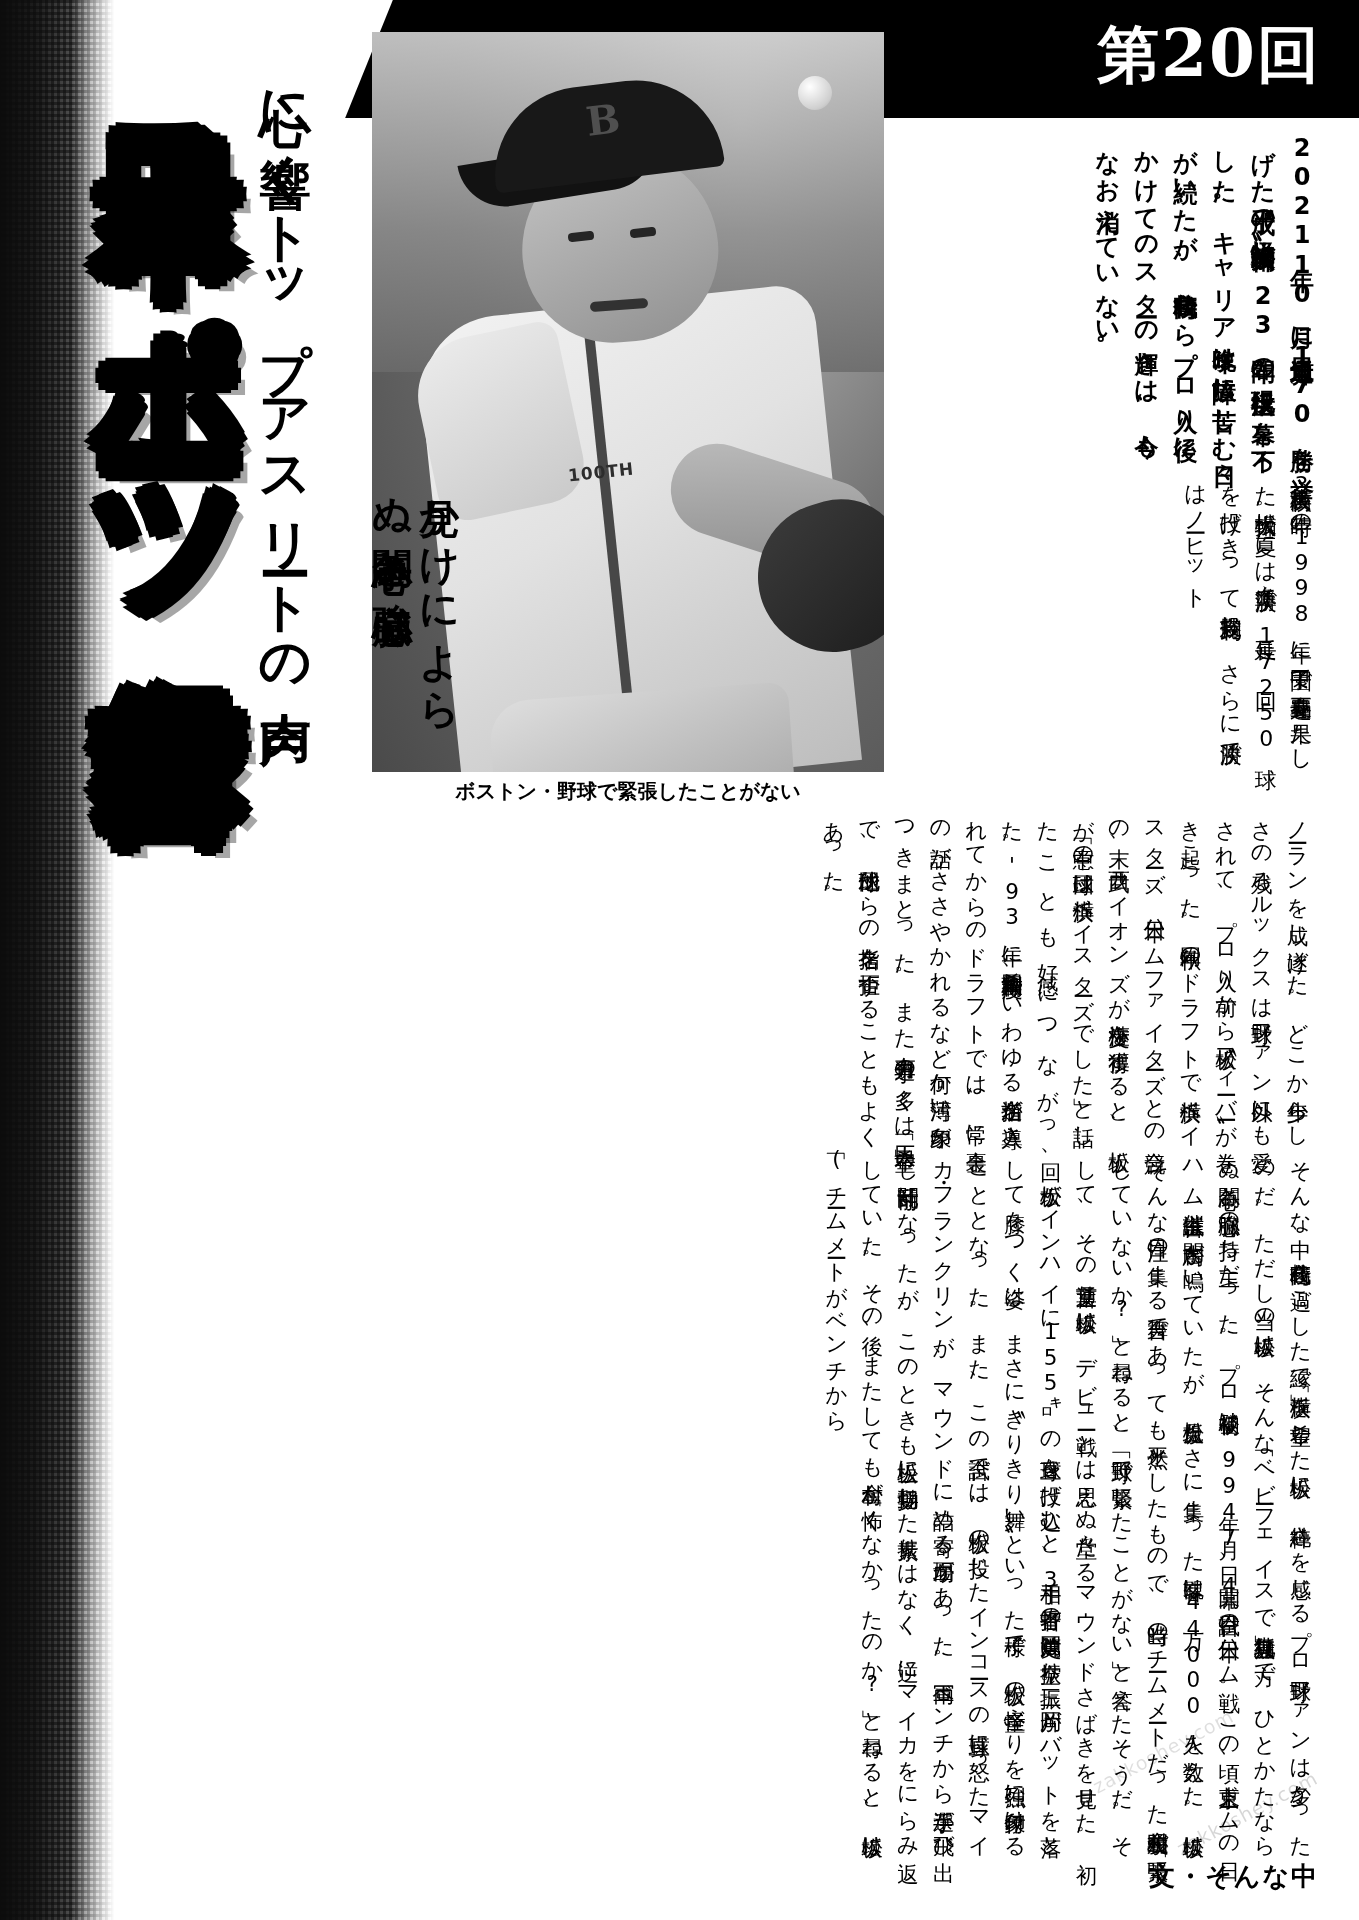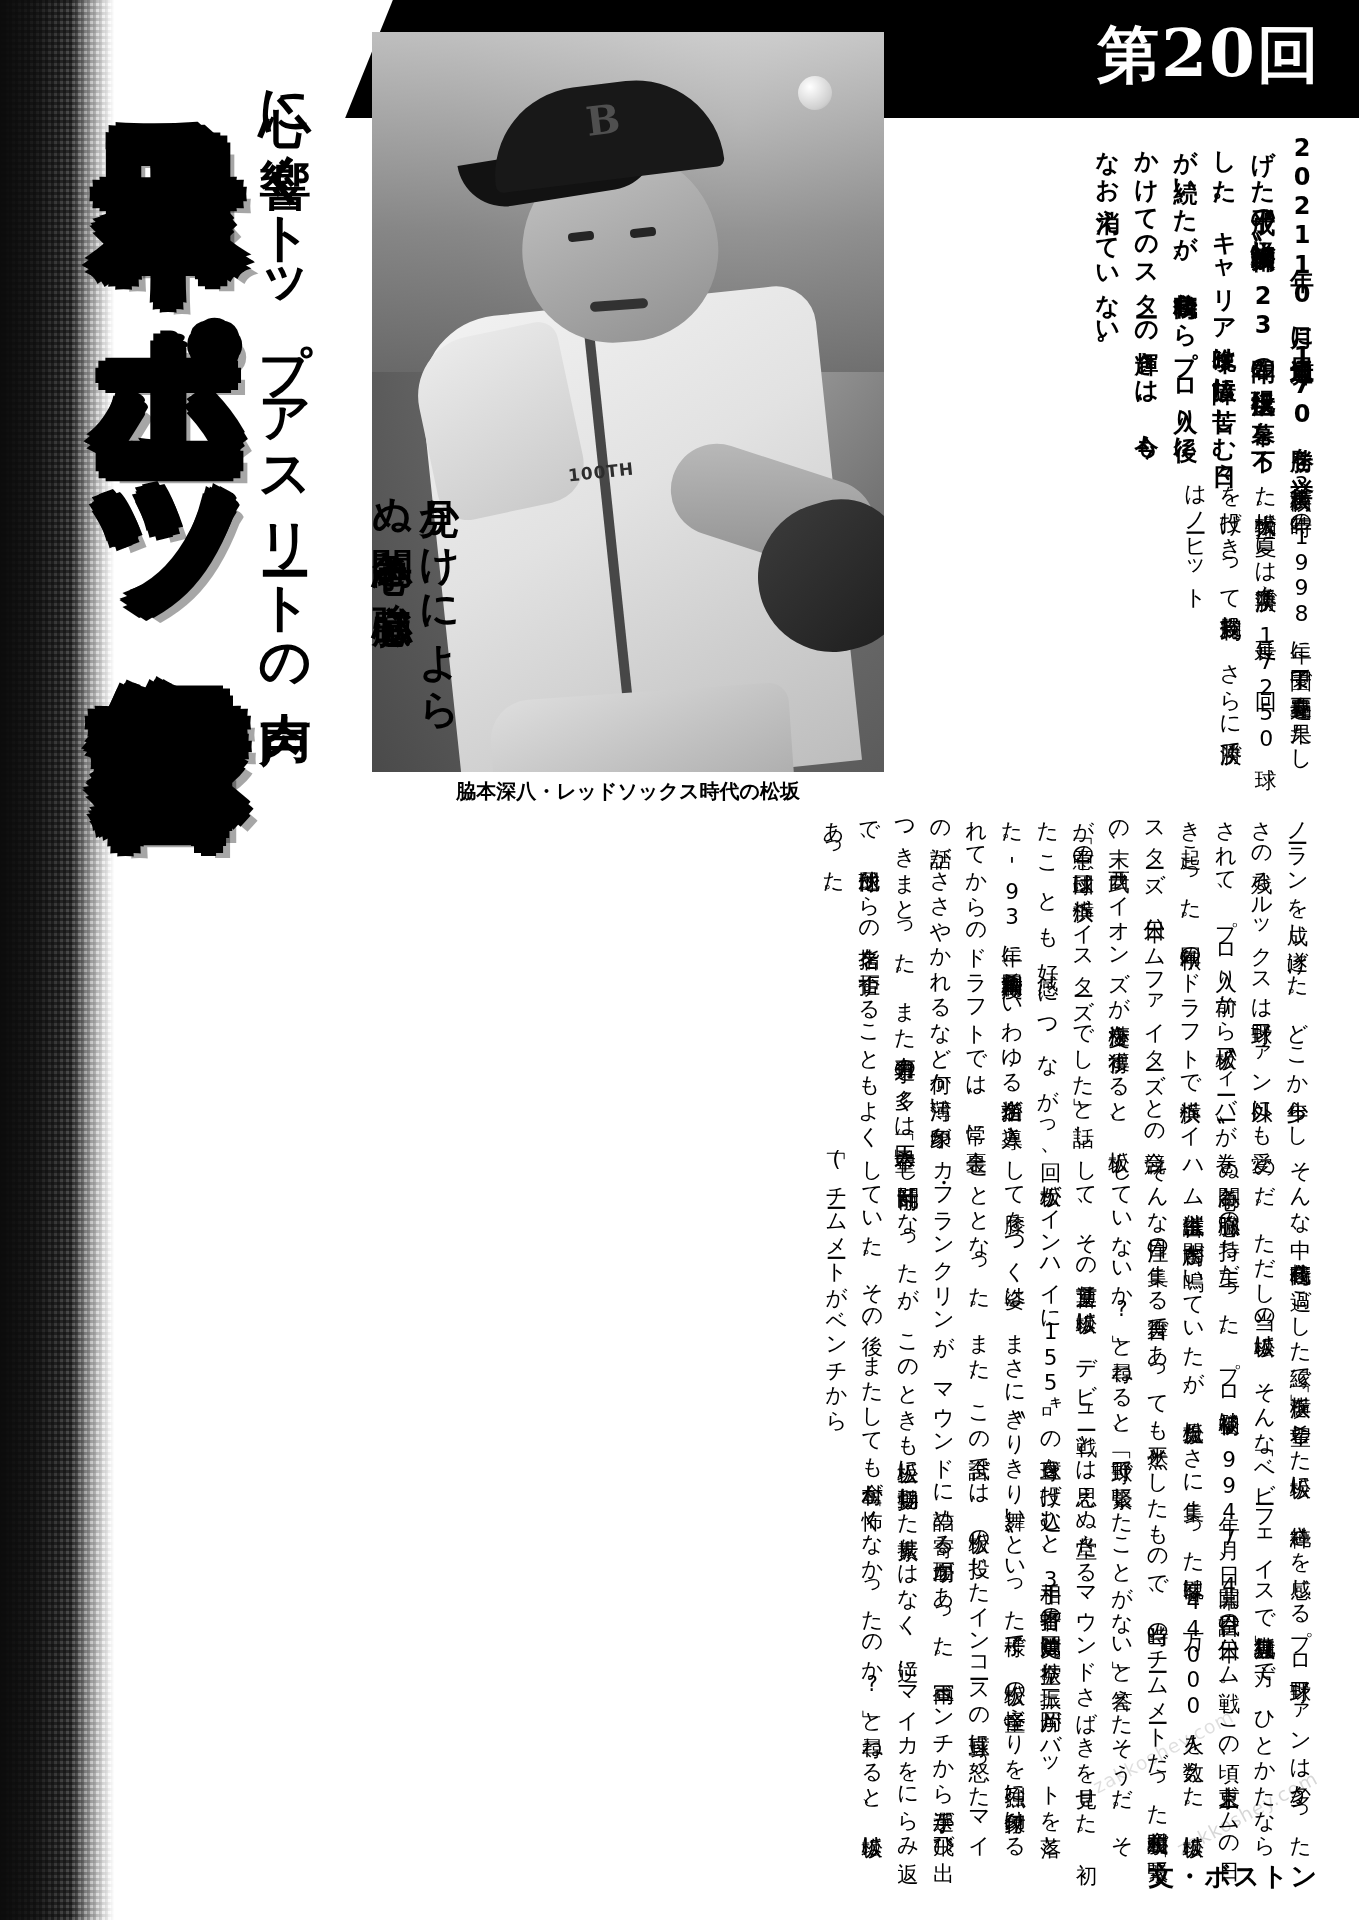--- a/index.html
+++ b/index.html
@@ -241,26 +241,26 @@
     <div class="glove"></div>
 
     <div class="face"></div>
     <div class="eye1"></div>
     <div class="eye2"></div>
     <div class="mouth"></div>
     <div class="brim"></div>
     <div class="cap"></div>
     <div class="capletter">B</div>
   </div>
-  <div class="photo-caption">脇本深八・レッドソックス時代の松坂</div>
+  <div class="photo-caption">ボストン・野球で緊張したことがない</div>
 
   <div class="lead v">2021年10月に日米通算170勝を挙げた〝平成の怪物〟松坂大輔が、23年間の現役生活に幕を下ろした。キャリア晩年は故障に苦しむ日々が続いたが、高校時代からプロ入り後にかけてのスターの輝きは、今もなお消えていない。</div>
 
   <div class="sechead v">見かけによらぬ闘争心と強心臓</div>
   <div class="sec-body1 v">横浜高校3年時の1998年に甲子園で春夏連覇を果たした松坂大輔。夏には準々決勝で、延長17回250球を投げきって完投勝利し、さらに決勝ではノーヒット</div>
 
   <div class="bodytop">ノーランを成し遂げた。どこか少年らしさの残るルックスは野球ファン以外にも愛されて、プロ入り前から〝松坂フィーバー〟が巻き起こった。同年秋のドラフトで横浜ベイスターズ、日本ハムファイターズとの競合の末、西武ライオンズが交渉権を獲得すると、松坂が「意中の球団は横浜ベイスターズでした」と話したことも好感につながった。'93年に希望入団枠制度、いわゆる逆指名が導入されてからのドラフトでは、常に裏金の話がささやかれるなど何か薄汚い印象がつきまとった。また有力選手の多くは「巨人希望」で、他球団からの指名を拒否することもよくあった。</div>
   <div class="bodybottom">そんな中、高校時代を過ごした縁で「横浜」を希望した松坂に、純粋さを感じるプロ野球ファンは多かったのだ。ただし当の松坂は、そんな「ベビーフェイスで純真無垢」な一方で、ひとかたならぬ闘争心と強心臓の持ち主だった。プロ初登板は'99年4月7日、開幕4試合目の日本ハム戦。この頃、東京ドームの日ハム主催試合は閑古鳥が鳴いていたが、松坂見たさに集まった観客は4万4000人を数えた。松坂はそんな注目の集まる舞台であっても平然としたもので、当時のチームメートだった金村義明が「緊張していないか?」と尋ねると、「野球で緊張したことがない」と答えたそうだ。そして、その言葉通り松坂は、デビュー戦とは思えぬ堂々たるマウンドさばきを見せた。初回、松坂がインハイに155㌔の直球を投げ込むと、相手3番打者の片岡篤史は空振り三振。片岡がバットを落として膝をつく姿は、まさに〝きりきり舞い〟といった様子で、松坂の怪童ぶりを強烈に印象付けることとなった。また、この試合では、松坂の投じたインコースの直球に怒ったマイカ・フランクリンが、マウンドに詰め寄る場面があった。両軍ベンチから選手が飛び出し乱闘寸前になったが、このときも松坂に一切動揺した素振りはなく、逆にマイカをにらみ返していた。その後、またしても金村が「怖くなかったのか?」と尋ねると、松坂は「(チームメートがベンチから</div>
 
-  <div class="byline">文・ボストン</div>
+  <div class="byline">文・そんな中</div>
   <div class="watermark">zakkoshey.com</div>
   <div class="watermark2">zakkoshey.com</div>
 </div>
 
 </body></html>

